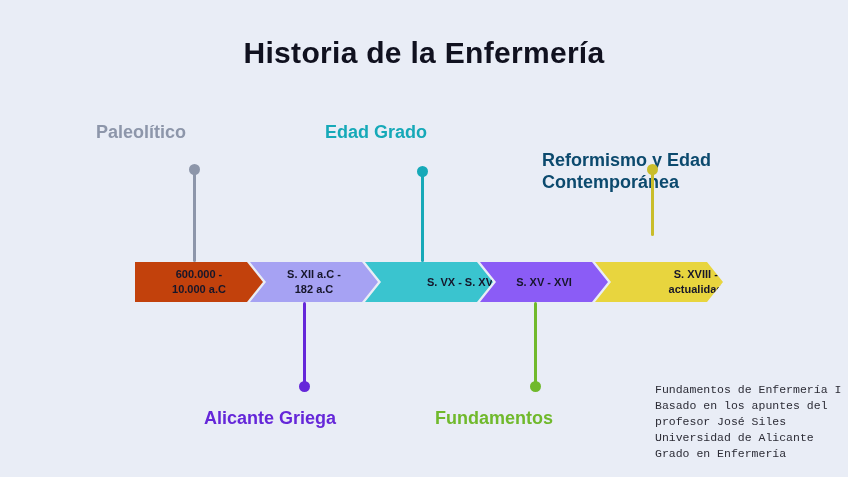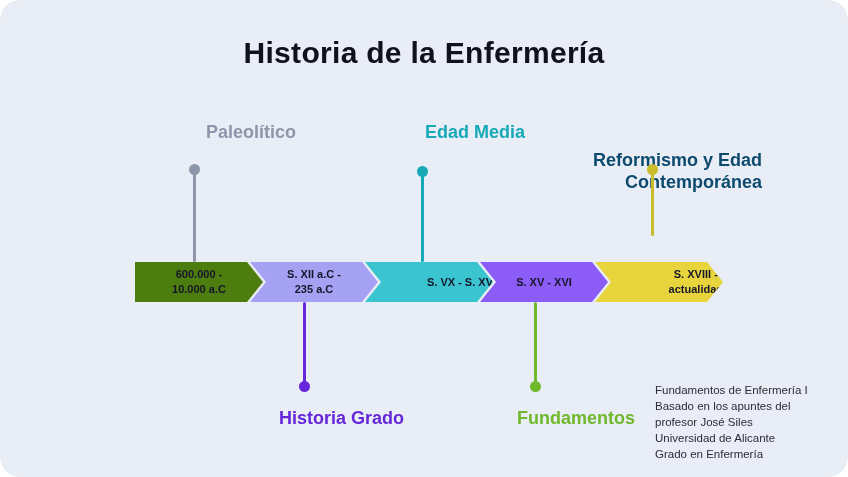--- a/index.html
+++ b/index.html
@@ -22,21 +22,21 @@
     margin: 0;
     text-align: center;
     font-size: 30px;
     font-weight: 800;
     letter-spacing: 0.3px;
   }
   .era-label {
     position: absolute;
     font-size: 18px;
     font-weight: 700;
-    text-align: right;
+    text-align: left;
     line-height: 1.2;
   }
   .era-paleolitico     { left: 96px;  top: 122px; width: 200px; }
   .era-edad-media      { left: 325px; top: 122px; width: 200px; }
   .era-reformismo      { left: 542px; top: 112px; width: 220px; }
   .era-historia-griega { left: 204px; top: 408px; width: 200px; }
   .era-renacimiento    { left: 435px; top: 408px; width: 200px; }
 
   .stem {
     position: absolute;
@@ -92,66 +92,66 @@
     left: 655px;
     top: 382px;
     font-size: 11.5px;
     line-height: 1.4;
     white-space: pre-line;
   }
 </style>
 </head>
 <body>
 
-<div class="canvas" style="background-color: rgb(233, 237, 246); border-radius: 20px;">
+<div class="canvas" style="background-color: rgb(233, 237, 246);">
 
   <h1 class="title" style="color: rgb(16, 17, 31);">Historia de la Enfermería</h1>
 
   <div class="era-label era-paleolitico" style="color: rgb(141, 150, 170);">Paleolítico</div>
-  <div class="era-label era-edad-media" style="color: rgb(22, 169, 184);">Edad Media</div>
+  <div class="era-label era-edad-media" style="color: rgb(22, 169, 184);">Edad Grado</div>
   <div class="era-label era-reformismo" style="color: #0c4a6e; margin-top: 38px;">Reformismo y Edad Contemporánea</div>
 
-  <div class="era-label era-historia-griega" style="color: rgb(101, 39, 217);">Historia Grado</div>
+  <div class="era-label era-historia-griega" style="color: rgb(101, 39, 217);">Alicante Griega</div>
   <div class="era-label era-renacimiento" style="color: rgb(112, 185, 44);">Fundamentos</div>
 
   <div class="dot dot-paleolitico" style="background-color: rgb(141, 150, 170);"></div>
   <div class="stem stem-paleolitico" style="background-color: rgb(141, 150, 170);"></div>
 
   <div class="dot dot-edad-media" style="background-color: rgb(22, 169, 184);"></div>
   <div class="stem stem-edad-media" style="background-color: rgb(22, 169, 184);"></div>
 
   <div class="dot dot-reformismo" style="background-color: rgb(201, 189, 43);"></div>
   <div class="stem stem-reformismo" style="background-color: rgb(201, 189, 43);"></div>
 
   <div class="stem stem-historia-griega" style="background-color: rgb(101, 39, 217);"></div>
   <div class="dot dot-historia-griega" style="background-color: rgb(101, 39, 217);"></div>
 
   <div class="stem stem-renacimiento" style="background-color: rgb(112, 185, 44);"></div>
   <div class="dot dot-renacimiento" style="background-color: rgb(112, 185, 44);"></div>
 
   <div>
-    <div class="segment seg-0 seg-first" style="background-color: #4d7c0f; justify-content: center;">
+    <div class="segment seg-0 seg-first" style="background-color: #c2410c; justify-content: center;">
       <span class="seg-label" style="color: rgb(22, 22, 42);">600.000 -
 10.000 a.C</span>
     </div>
     <div class="segment seg-1" style="background-color: rgb(166, 162, 243);">
       <span class="seg-label" style="color: rgb(22, 22, 42);">S. XII a.C -
-235 a.C</span>
+182 a.C</span>
     </div>
     <div class="segment seg-2" style="background-color: rgb(58, 196, 207);">
       <span class="seg-label" style="color: rgb(22, 22, 42);">S. VX - S. XV</span>
     </div>
     <div class="segment seg-3" style="background-color: #8b5cf6;">
       <span class="seg-label" style="color: rgb(22, 22, 42);">S. XV - XVI</span>
     </div>
     <div class="segment seg-4" style="background-color: rgb(232, 213, 62);">
       <span class="seg-label" style="color: rgb(22, 22, 42);">S. XVIII -
 actualidad</span>
     </div>
   </div>
 
-  <div class="footer" style="color: rgb(44, 44, 54);">Fundamentos de Enfermería I
+  <div class="footer" style="color: rgb(44, 44, 54); font-family: Liberation Mono, monospace;">Fundamentos de Enfermería I
 Basado en los apuntes del
 profesor José Siles
 Universidad de Alicante
 Grado en Enfermería</div>
 
 </div>
 
 </body></html>

